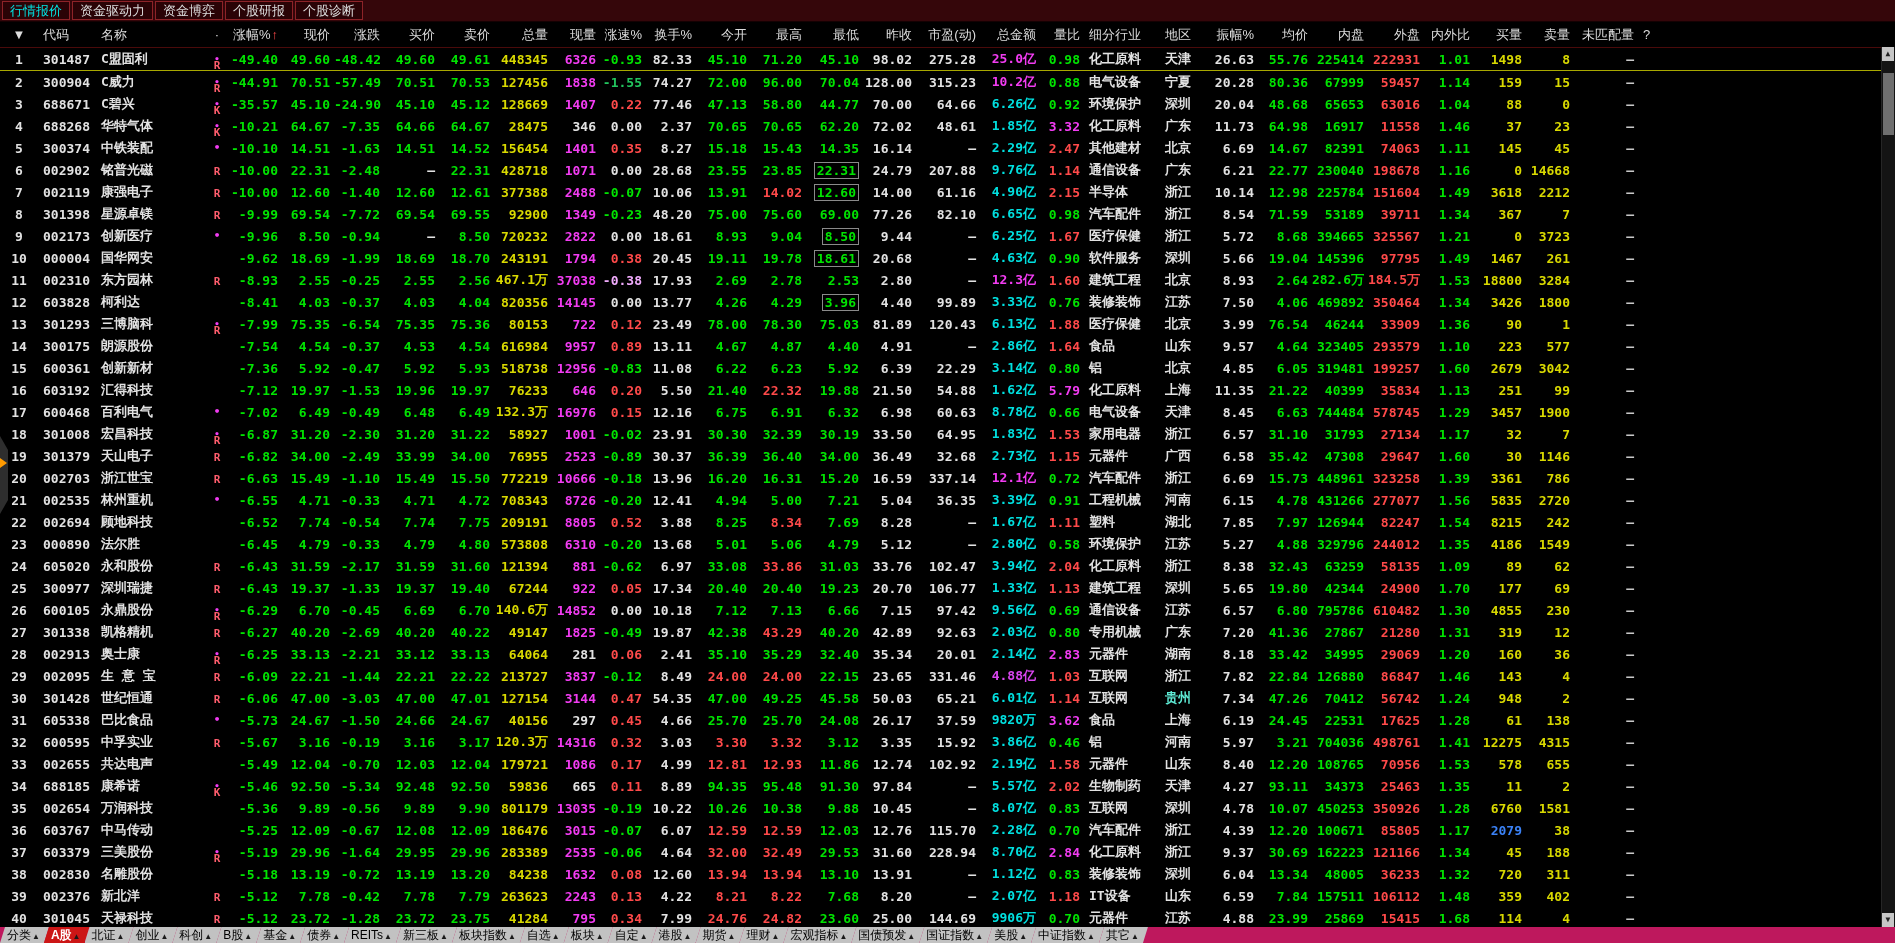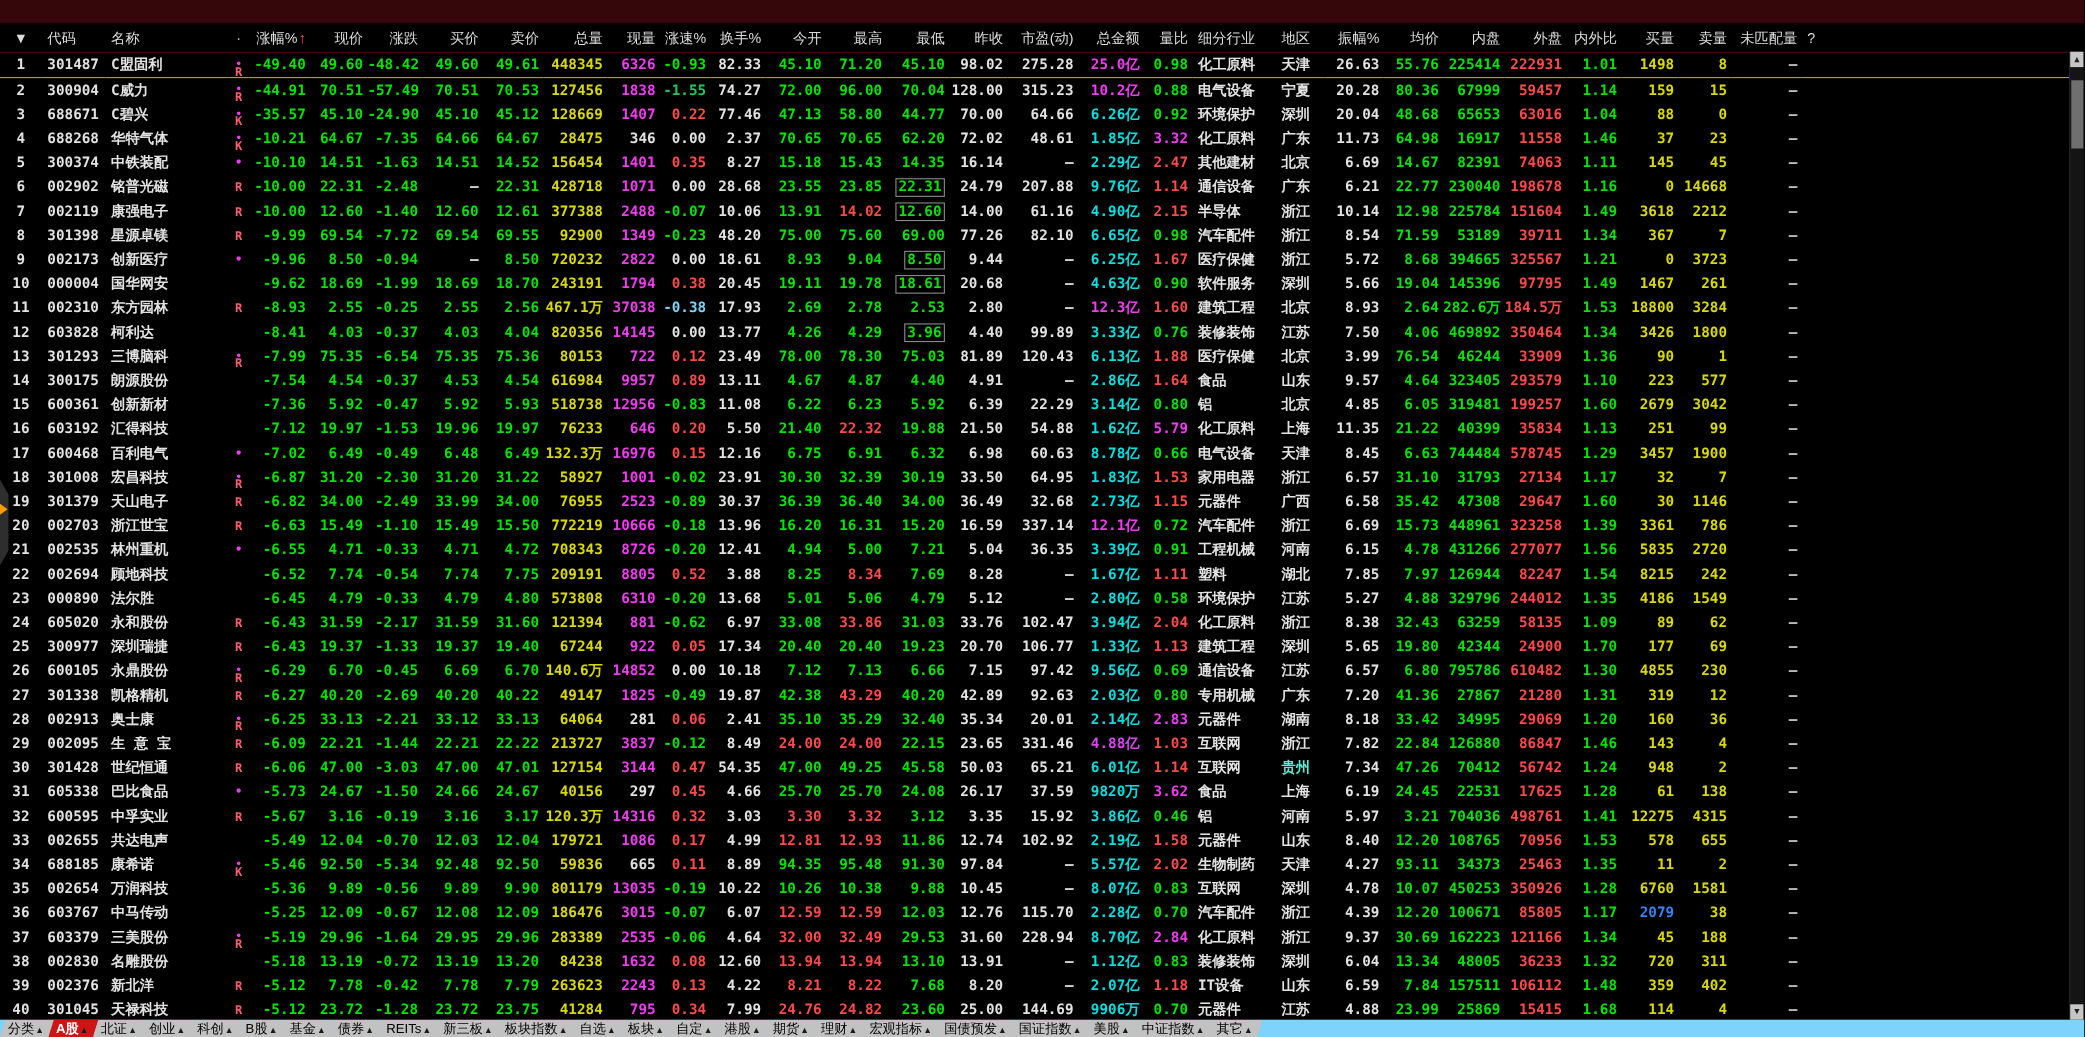--- a/index.html
+++ b/index.html
@@ -43,33 +43,40 @@
   .sbtn.up{top:0;} .sbtn.down{bottom:0;}
   .sthumb{position:absolute;left:1px;top:26px;width:11px;height:62px;background:#6f6f6f;}
 
   
   .splitter{position:absolute;left:0;top:436px;width:8px;height:78px;background:#2e2e2e;
     clip-path:polygon(0 0,100% 18%,100% 82%,0 100%);}
   .posarrow{position:absolute;left:0;top:458px;width:0;height:0;
     border-left:7px solid #ff9a00;border-top:5px solid transparent;border-bottom:5px solid transparent;}
 
   
-  .bbar{position:absolute;bottom:0;left:0;width:1895px;height:16px;background:#7dd3fc;
+  .bbar{position:absolute;bottom:0;left:0;width:1895px;height:16px;background:#be185d;
     display:flex;align-items:flex-end;overflow:hidden;}
   .btab{height:16px;line-height:16px;font-size:12px;color:#000;background:#c2c2c2;
     padding:0 9px 0 7px;margin-right:-5px;
     clip-path:polygon(5px 0,100% 0,calc(100% - 5px) 100%,0 100%);
     font-family:"Liberation Sans",sans-serif;white-space:nowrap;cursor:default;}
   .btab .tri{font-size:8px;color:#1a1a1a;margin-left:1px;}
   .btab.active{background:#cc1616;color:#fff;font-weight:bold;}
 </style>
 </head>
 <body>
 
 <div class="menubar">
+  <div class="mleft">
+      <div class="mtab active">行情报价</div>
+      <div class="mtab">资金驱动力</div>
+      <div class="mtab">资金博弈</div>
+      <div class="mtab">个股研报</div>
+      <div class="mtab">个股诊断</div>
+    </div>
   <div class="mspacer"></div>
 </div>
 
 <div class="tablewrap">
   <table>
     <colgroup>
         <col style="width: 38px;">
         <col style="width: 58px;">
         <col style="width: 112px;">
         <col style="width: 18px;">
@@ -492,21 +499,21 @@
           <td class="ac"><span class="mk">
               <span class="mletter" style="color: rgb(255, 93, 109);">R</span>
             </span></td>
           <td class="ar" style="color: rgb(0, 228, 0);">-8.93</td>
           <td class="ar" style="color: rgb(0, 228, 0);">2.55</td>
           <td class="ar" style="color: rgb(0, 228, 0);">-0.25</td>
           <td class="ar" style="color: rgb(0, 228, 0);">2.55</td>
           <td class="ar" style="color: rgb(0, 228, 0);">2.56</td>
           <td class="ar" style="color: rgb(217, 217, 0);">467.1万</td>
           <td class="ar" style="color: rgb(242, 60, 242);">37038</td>
-          <td class="ar" style="color: #7dd3fc; margin-left: 45px;">-0.38</td>
+          <td class="ar" style="color: #f0abfc; margin-left: 45px;">-0.38</td>
           <td class="ar" style="color: rgb(226, 226, 226);">17.93</td>
           <td class="ar" style="color: rgb(0, 228, 0);">2.69</td>
           <td class="ar" style="color: rgb(0, 228, 0);">2.78</td>
           <td class="ar" style="color: rgb(0, 228, 0);">2.53</td>
           <td class="ar" style="color: rgb(226, 226, 226);">2.80</td>
           <td class="ar" style="color: rgb(226, 226, 226);">—</td>
           <td class="ar" style="color: rgb(242, 60, 242);">12.3亿</td>
           <td class="ar" style="color: rgb(255, 74, 74);">1.60</td>
           <td class="al" style="color: rgb(226, 226, 226);">建筑工程</td>
           <td class="al" style="color: rgb(226, 226, 226);">北京</td>

